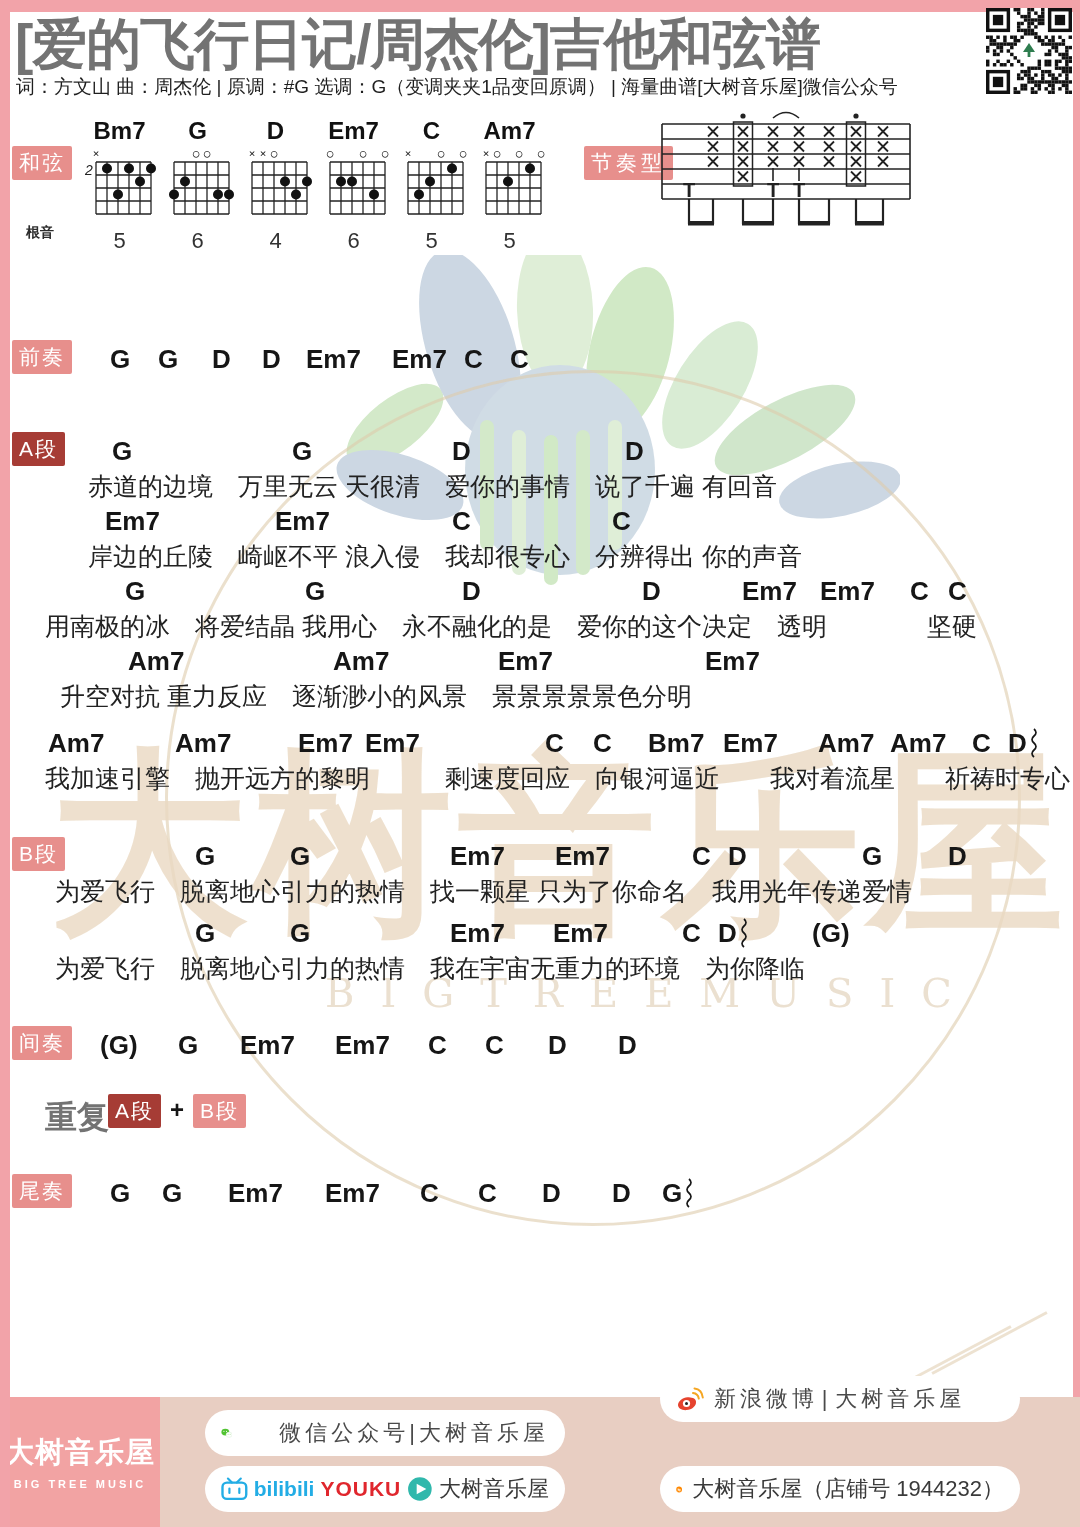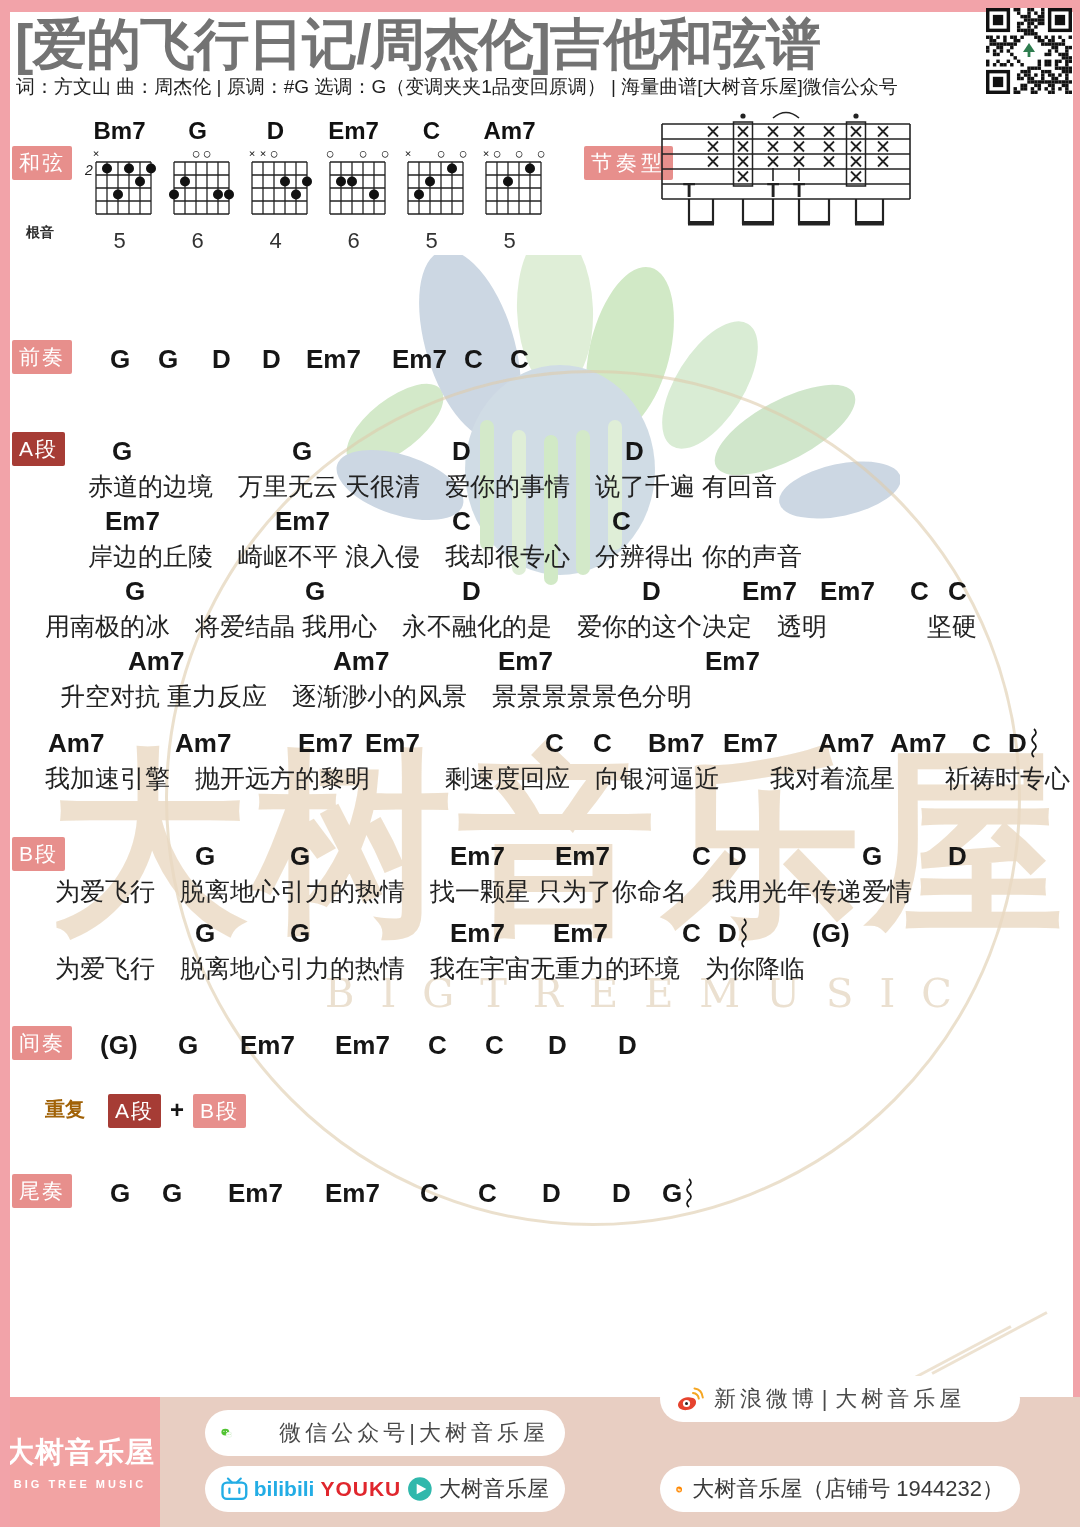--- a/index.html
+++ b/index.html
@@ -45,21 +45,21 @@
   .rhythm-caption{position:absolute;left:640px;top:238px;width:300px;text-align:center;
                   font-size:21px;font-weight:bold;color:#222;z-index:2;white-space:nowrap;}
 
   
   .song-layer{position:absolute;inset:0;z-index:1;}
   .crow{position:absolute;left:0;width:100%;height:34px;}
   .crow .sec-label{position:absolute;left:12px;top:-4px;}
   .chord{position:absolute;top:0;font-size:26px;font-weight:600;color:#161616;white-space:nowrap;}
   .lyric{position:absolute;font-size:25px;font-weight:500;color:#222;white-space:pre;}
   .repeat-row{position:absolute;left:0;width:100%;height:40px;}
-  .repeat-prefix{position:absolute;left:45px;top:0;font-size:20px;font-weight:600;color:#a16207;}
+  .repeat-prefix{position:absolute;left:45px;top:0;font-size:32px;font-weight:600;color:#737373;}
   .repeat-row .a-box{position:absolute;left:108px;top:-2px;}
   .repeat-plus{position:absolute;left:170px;top:0;font-size:24px;font-weight:600;color:#161616;}
   .repeat-row .b-box{position:absolute;left:193px;top:-2px;}
   .arp{margin-left:2px;vertical-align:-6px;}
 
   
   .footer{position:absolute;left:0;right:0;bottom:0;height:130px;z-index:5;}
   .f-left{position:absolute;left:0;top:0;bottom:0;width:160px;background:#f2a3a3;color:#fff;text-align:center;}
   .f-cn{font-size:29px;font-weight:bold;letter-spacing:1px;margin-top:36px;}
   .f-en{font-size:11px;font-weight:bold;letter-spacing:3px;margin-top:5px;}

